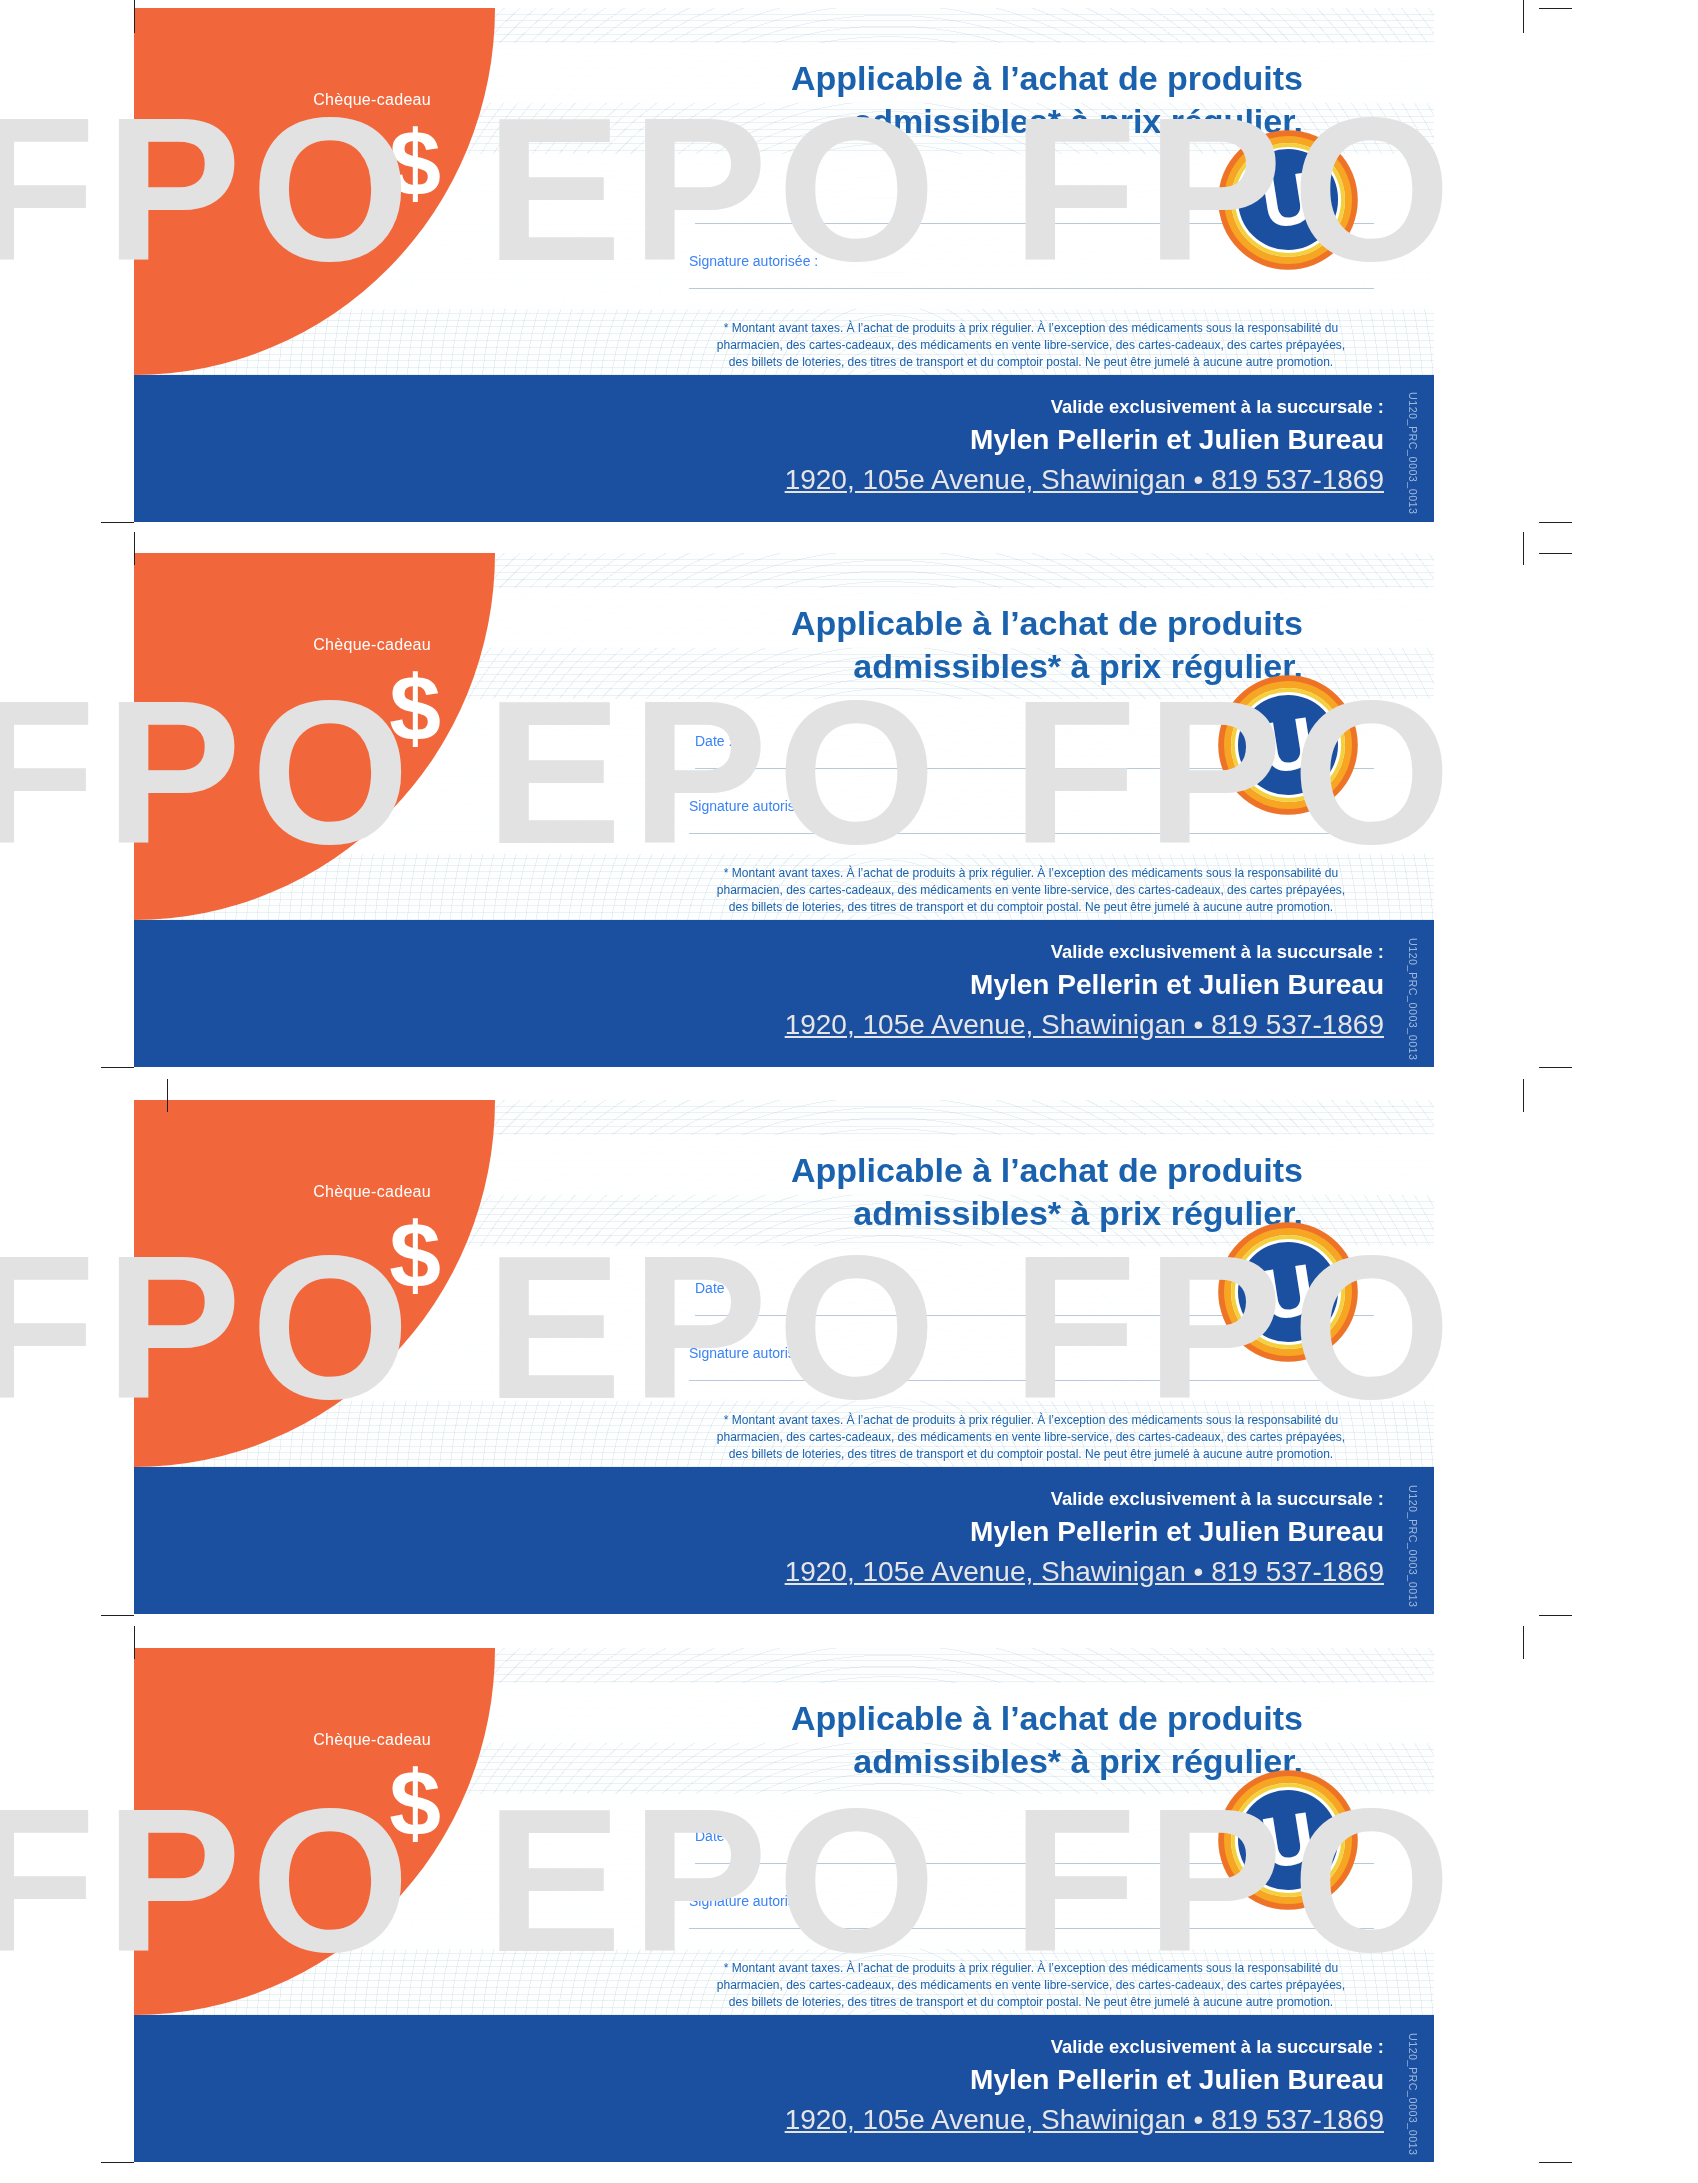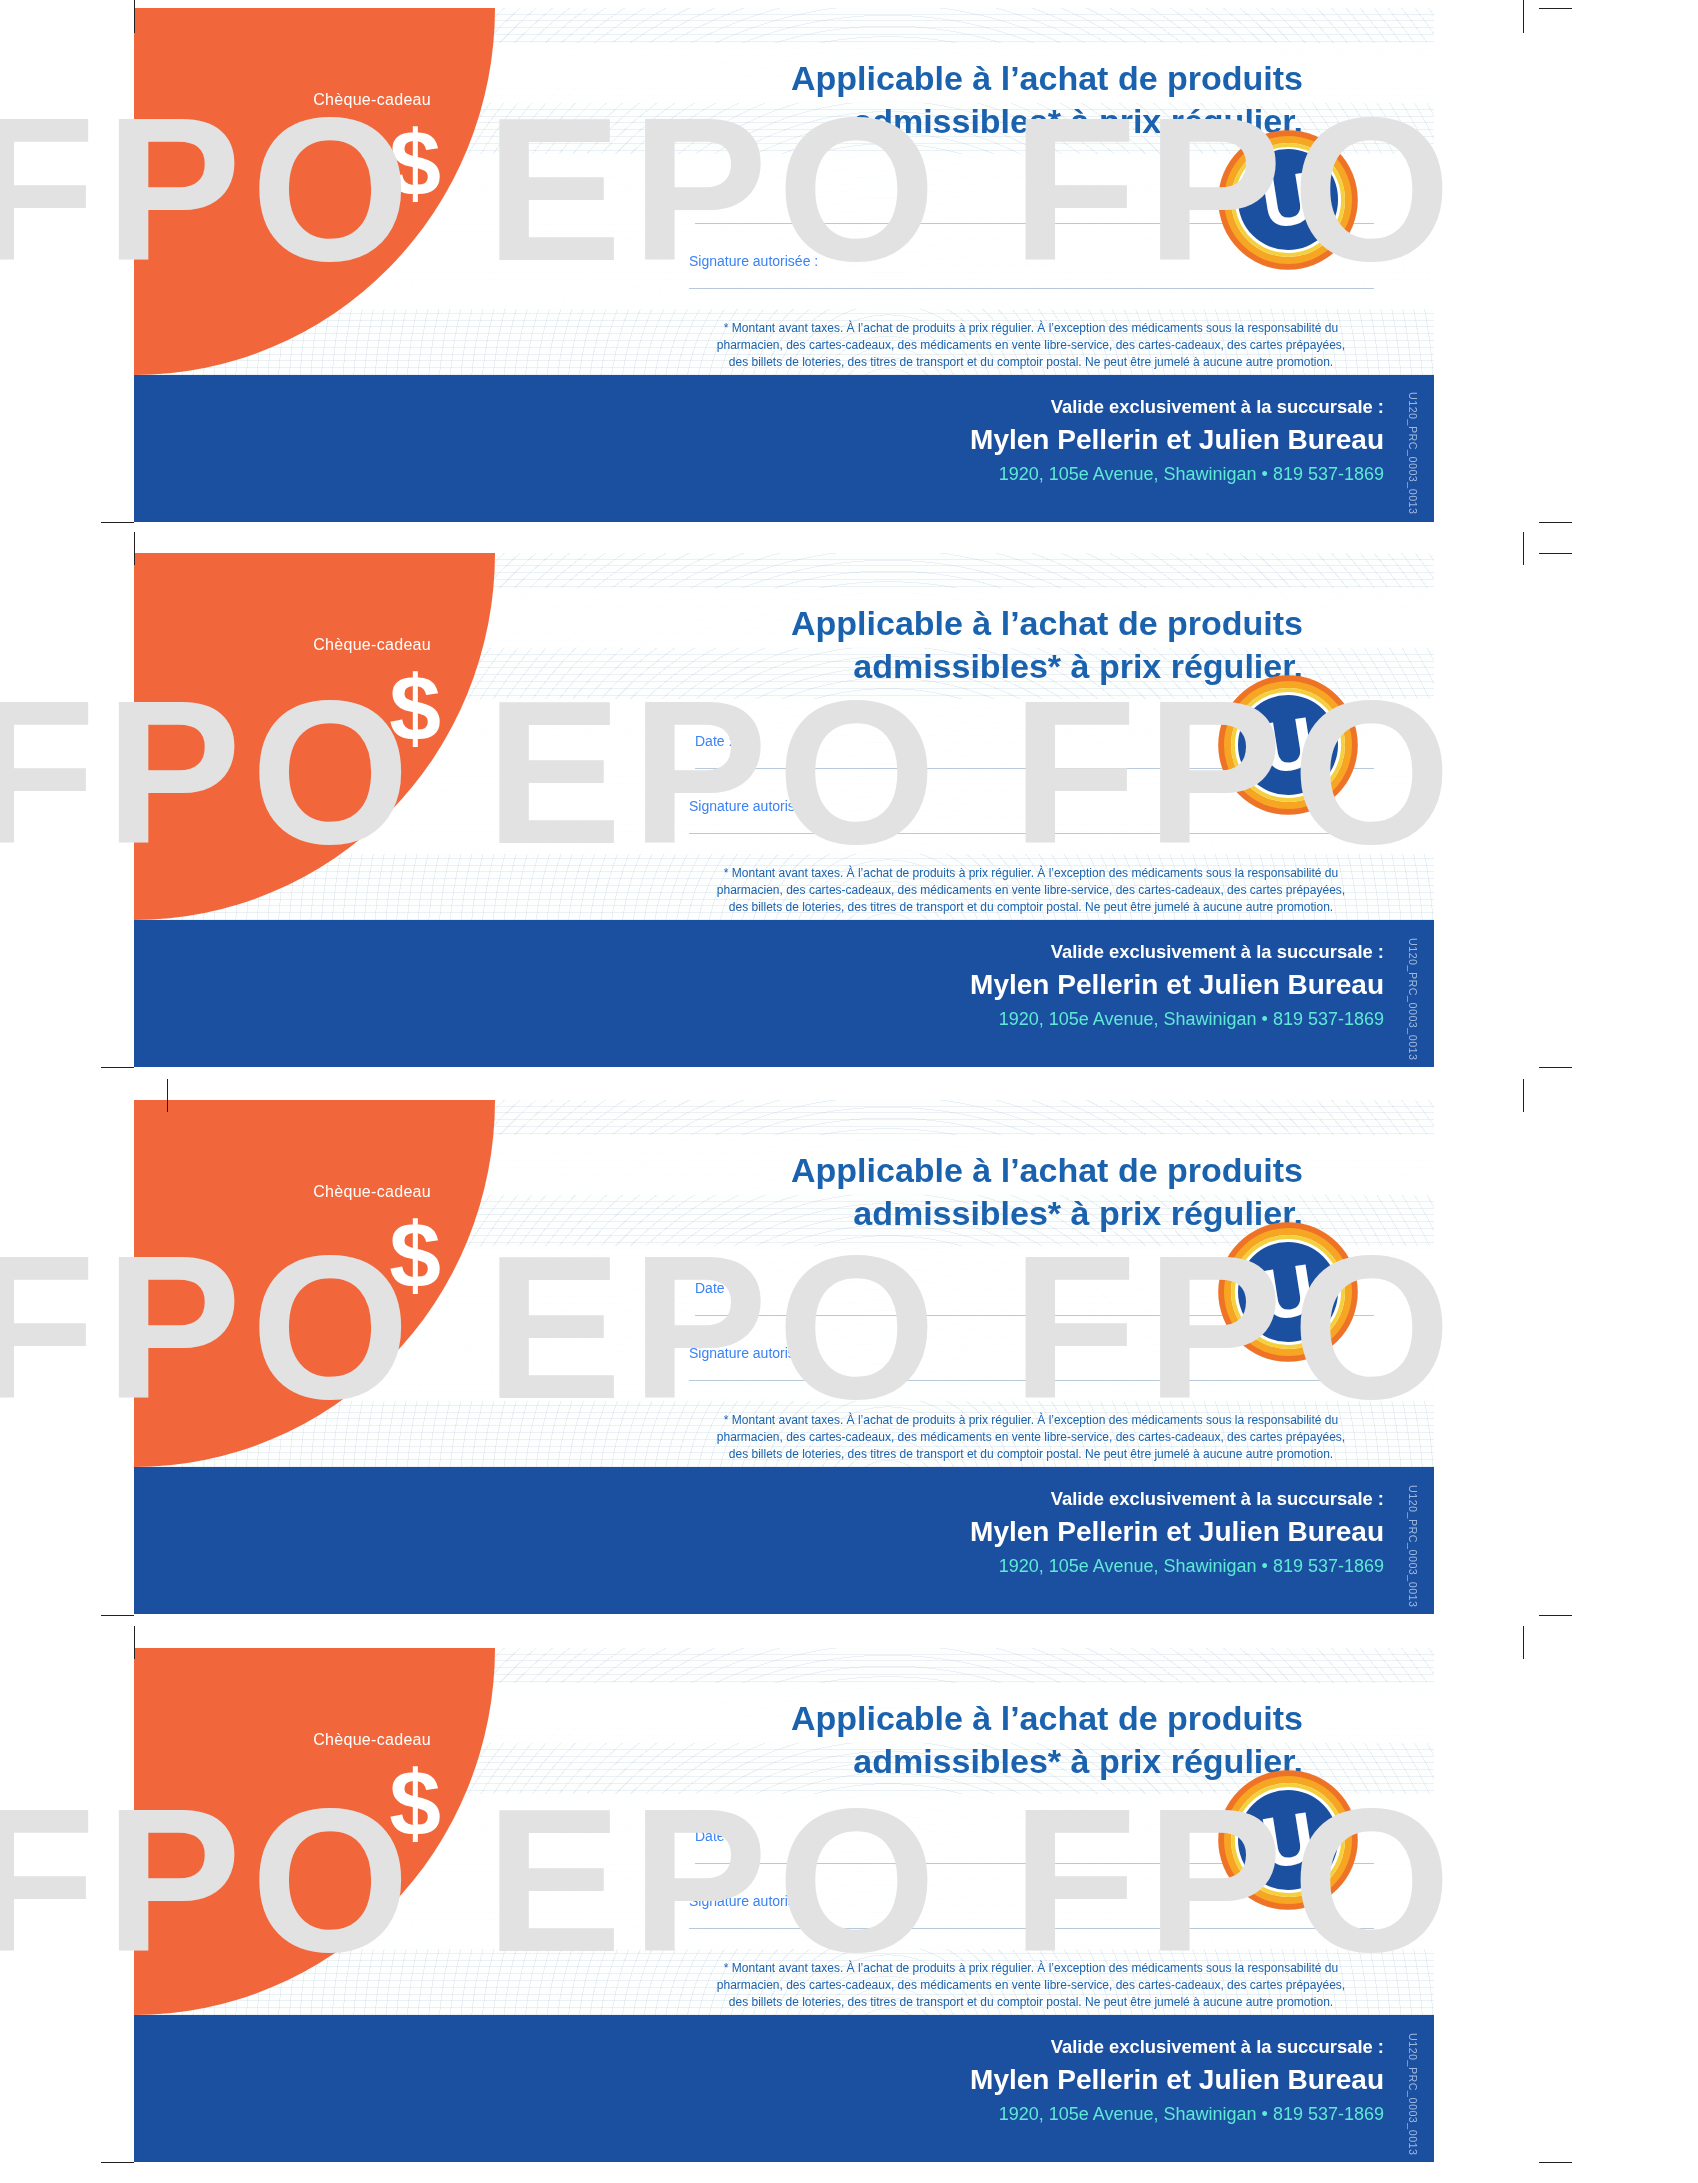--- a/index.html
+++ b/index.html
@@ -220,23 +220,24 @@
     top: 49px;
     color: #ffffff;
     font-size: 28px;
     font-weight: bold;
     white-space: nowrap;
   }
   .footer .addr {
     position: absolute;
     right: 50px;
     top: 89px;
-    color: #5eead4;
-    font-size: 18px;
-    white-space: nowrap;
+    color: #e5e5e5;
+    font-size: 28px;
+    white-space: nowrap;
+    text-decoration: underline;
   }
   .footer .code {
     position: absolute;
     right: 15.5px;
     top: 17.5px;
     color: #9fb8dc;
     font-size: 10.7px;
     letter-spacing: 0.5px;
     writing-mode: vertical-rl;
     white-space: nowrap;

